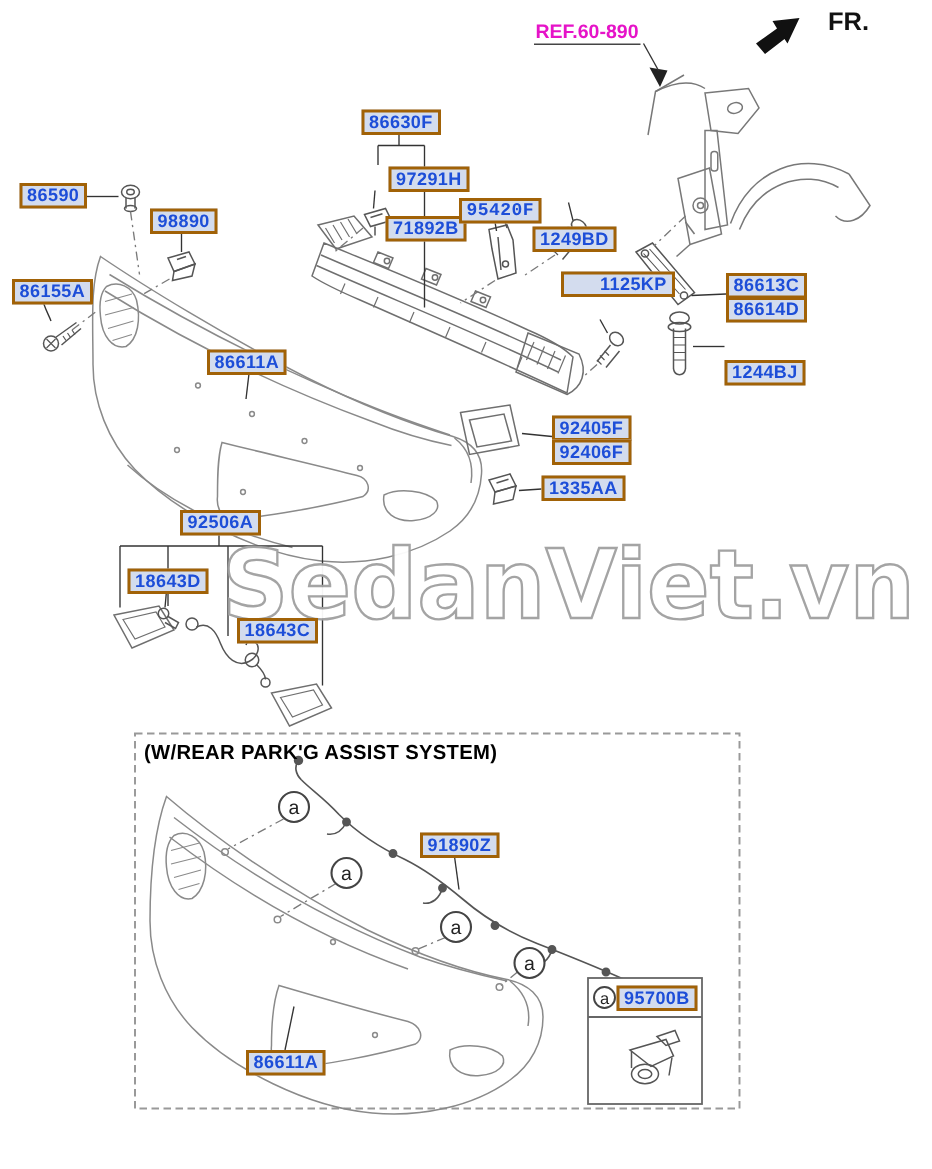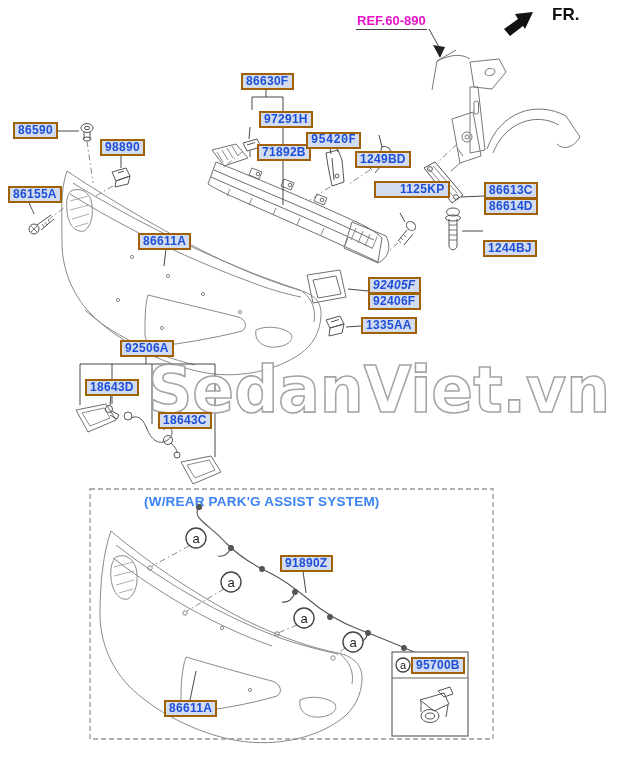--- a/index.html
+++ b/index.html
@@ -6,22 +6,22 @@
   #stage{position:relative;width:621px;height:779px;background:#ffffff;overflow:hidden;
          font-family:"Liberation Sans",sans-serif;}
   #art{position:absolute;left:0;top:0;}
   .plabel{position:absolute;font:bold 12px/13px "Liberation Sans",sans-serif;
           color:#1d4ed8;background:#d3dcee;border:2px solid #a16207;
           padding:0 3px;white-space:nowrap;letter-spacing:.3px;}
   .plain{background:transparent;border:none;padding:0;color:#2433cf;}
   .ref{position:absolute;font:bold 13px/14px "Liberation Sans",sans-serif;
        color:#e613c8;border-bottom:1.5px solid #444;padding:0 1px 1px 1px;white-space:nowrap;}
   .fr{position:absolute;font:800 17px/18px "Liberation Sans",sans-serif;color:#111;}
-  .sect-title{position:absolute;font:bold 13.5px/15px "Liberation Sans",sans-serif;color:#3b82f6;
-              white-space:nowrap;letter-spacing:.2px;margin-left:48px;}
+  .sect-title{position:absolute;font:bold 13.5px/15px "Liberation Sans",sans-serif;color:#000000;
+              white-space:nowrap;letter-spacing:.2px;}
 </style>
 </head>
 <body>
 
 <div id="stage">
 
 <svg id="art" width="621" height="779" viewBox="0 0 621 779">
 
   <g fill="none" stroke="#787878" stroke-width="1">
     <path d="M456,50 L437,61 L432,90"></path>
@@ -271,21 +271,21 @@
 <div class="plabel" style="left:241px;top:73px;">86630F</div>
 <div class="plabel" style="left:226px;top:111px;margin-left:33px;">97291H</div>
 <div class="plabel" style="left:257px;top:144px;">71892B</div>
 <div class="plabel" style="left:306px;top:132px;font-family:Liberation Mono, monospace;">95420F</div>
 <div class="plabel" style="left:355px;top:119px;margin-top:32px;">1249BD</div>
 <div class="plabel plain" style="left:378px;top:184px;">1125KF</div>
 <div class="plabel" style="left:374px;top:181px;padding-left:24px;">1125KP</div>
 <div class="plabel" style="left:484px;top:182px;">86613C</div>
 <div class="plabel" style="left:484px;top:198px;">86614D</div>
 <div class="plabel" style="left:483px;top:240px;">1244BJ</div>
-<div class="plabel" style="left:368px;top:277px;font-style:italic;">92405F</div>
+<div class="plabel" style="left:368px;top:277px;">92405F</div>
 <div class="plabel" style="left:368px;top:293px;">92406F</div>
 <div class="plabel" style="left:361px;top:317px;">1335AA</div>
 <div class="plabel" style="left:120px;top:340px;">92506A</div>
 <div class="plabel" style="left:85px;top:379px;">18643D</div>
 <div class="plabel" style="left:158px;top:412px;">18643C</div>
 
 <div class="sect-title" style="left:96px;top:494px;">(W/REAR PARK'G ASSIST SYSTEM)</div>
 <div class="plabel" style="left:280px;top:555px;">91890Z</div>
 <div class="plabel" style="left:411px;top:657px;text-align:center;">95700B</div>
 <div class="plabel" style="left:164px;top:700px;">86611A</div>

